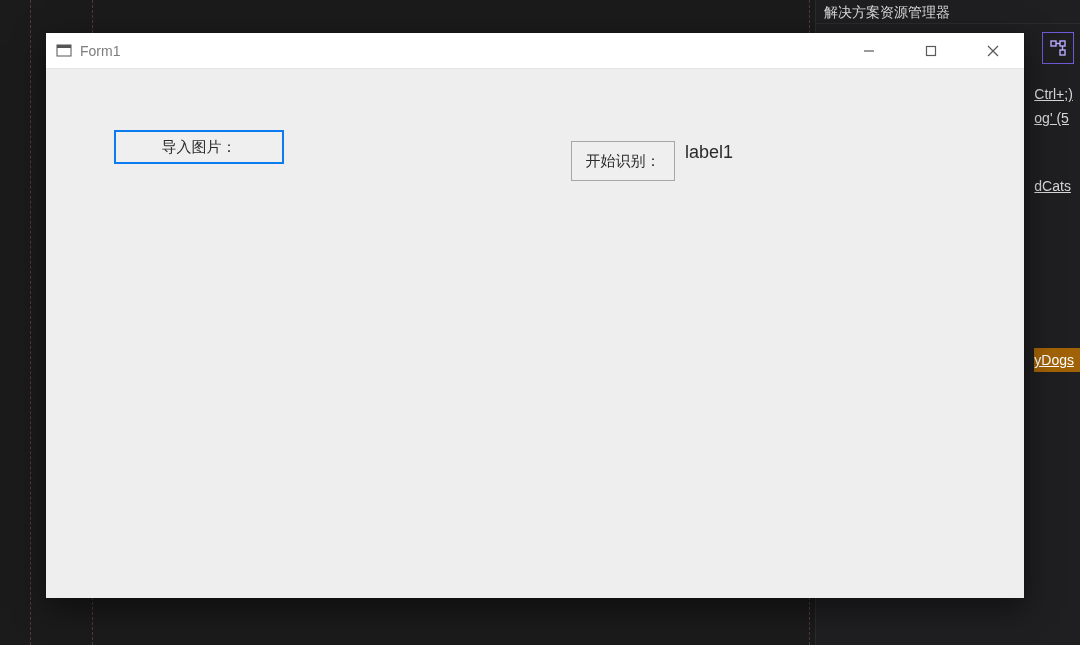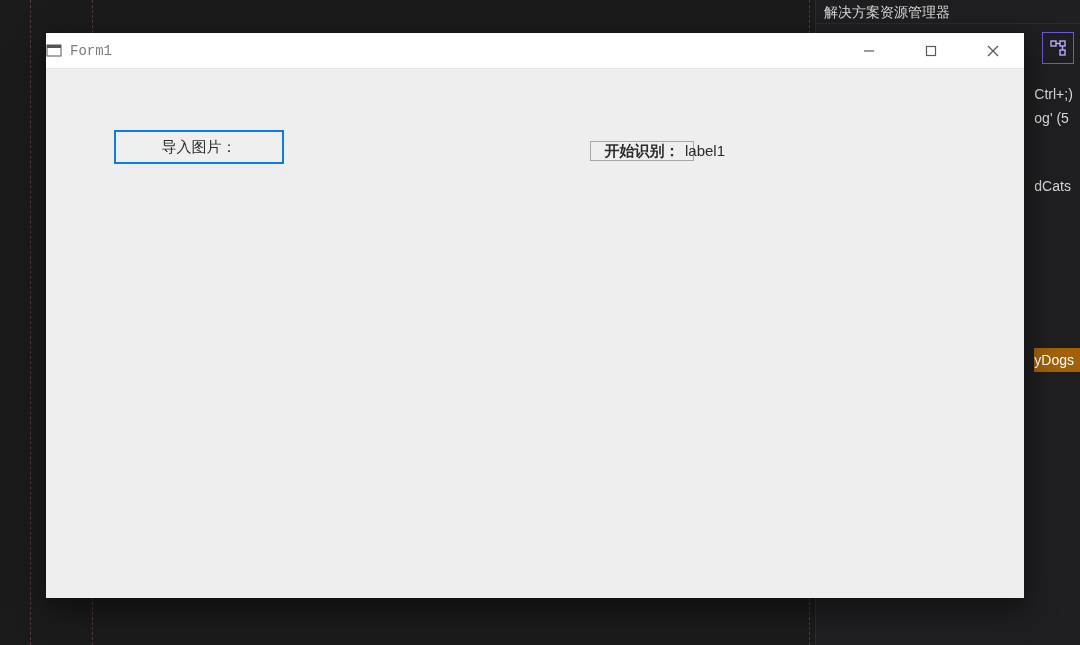--- a/index.html
+++ b/index.html
@@ -71,20 +71,21 @@
       top: 82px;
       text-align: left;
       font-size: 14px;
       color: #d8d8d8;
       white-space: nowrap;
     }
     .sp-tree div {
       padding: 4px 6px 4px 0;
       height: 24px;
       line-height: 16px;
+      text-decoration: underline;
     }
     .sp-tree .selected {
       background: #a16207;
       color: #ffffff;
     }
     .sp-tree .gap { height: 44px; }
     .sp-tree .biggap { height: 150px; }
 
     
     .form-window {
@@ -94,24 +95,24 @@
       width: 978px;
       height: 565px;
       background: #ffffff;
       box-shadow: 0 0 0 1px rgba(0,0,0,0.08), 0 10px 30px rgba(0,0,0,0.5);
     }
     .titlebar {
       height: 35px;
       background: #ffffff;
       display: flex;
       align-items: center;
+      padding-left: 10px;
       color: #7d7d7d;
       font-size: 14px;
       position: relative;
-      font-family: Liberation Mono, monospace;
     }
     .titlebar .form-icon {
       width: 16px; height: 16px;
       margin-right: 8px;
       display: inline-flex;
     }
     .win-controls {
       position: absolute;
       right: 0;
       top: 0;
@@ -159,31 +160,30 @@
       border-color: #0a7cf0;
       background: #efefef;
     }
     #btn-import {
       left: 42px;
       top: 62px;
       width: 168px;
       height: 32px;
     }
     #btn-recognize {
-      left: 517px;
+      left: 498px;
       top: 72px;
       width: 104px;
-      height: 20px;
-      font-weight: bold;
+      height: 40px;
     }
     .wf-label {
       position: absolute;
       left: 639px;
       top: 73px;
-      font-size: 15px;
+      font-size: 18px;
       color: #2b2b2b;
       font-family: "Microsoft YaHei", "Segoe UI", sans-serif;
     }
   </style>
 </head>
 <body>
 
 <div class="ide-bg">
   <div class="vguide g1"></div>
   <div class="vguide g2"></div>

